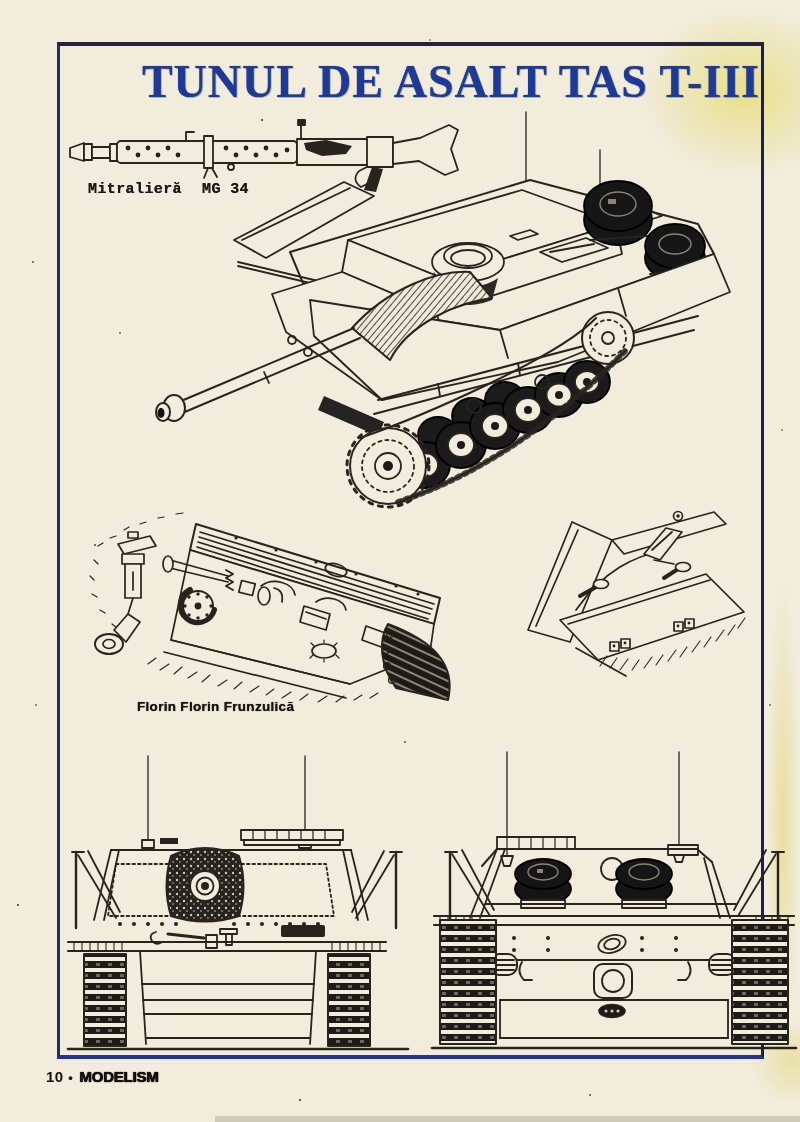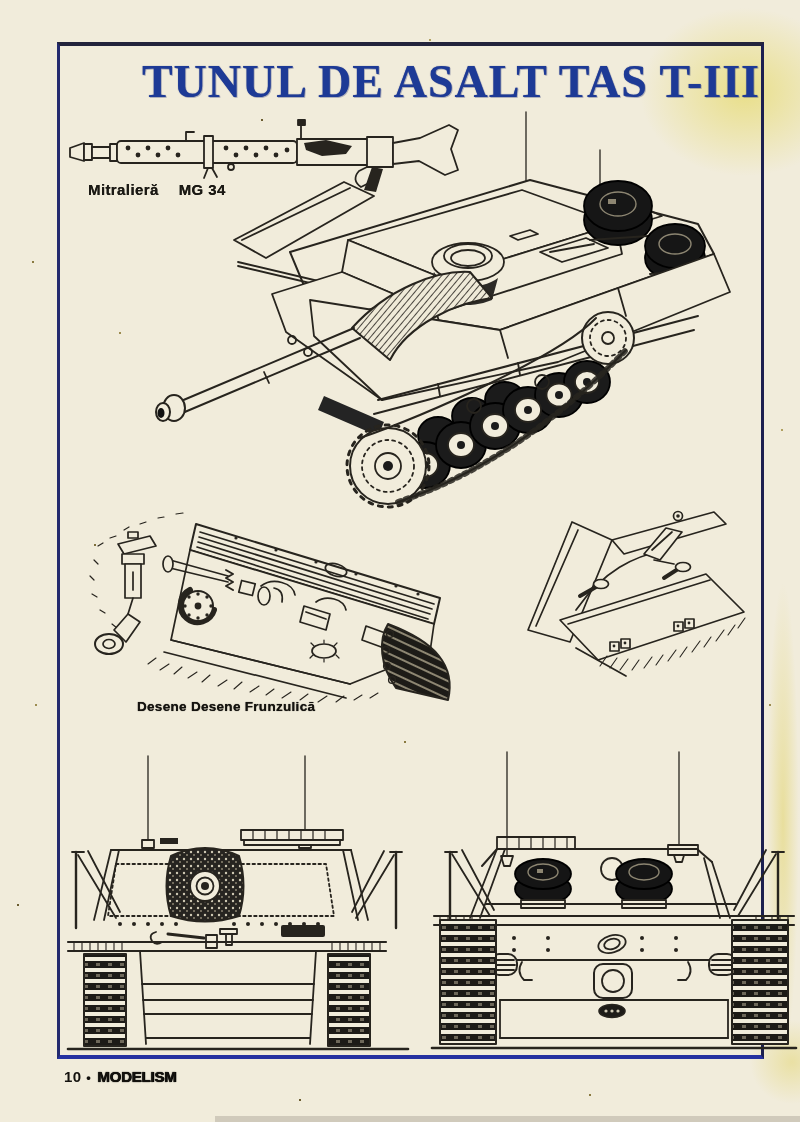--- a/index.html
+++ b/index.html
@@ -39,29 +39,29 @@
     position:absolute;left:60px;top:54px;width:700px;height:56px;
     text-align:right;line-height:56px;
     font-family:"Liberation Serif", serif;font-weight:700;font-size:46px;
     color:var(--title_blue,#1d3a96);letter-spacing:1px;
     text-shadow:0 0 1px rgba(18,34,110,.65), 1px 1px 0 rgba(18,34,110,.25);
   }
   .fig{position:absolute;}
   .fig svg{display:block;}
   .mg-label{
     position:absolute;left:88px;top:181px;font-size:15px;font-weight:700;color:#1b1914;
-    letter-spacing:.4px;text-shadow:0 0 .5px #1b1914;
+    letter-spacing:.4px;text-shadow:0 0 .5px #1b1914;font-family:Liberation Mono, monospace;
   }
   .mg-label .model{margin-left:20px;}
   .credit{
     position:absolute;left:137px;top:699px;font-size:13.5px;font-weight:700;color:#15130f;
     letter-spacing:.3px;text-shadow:0 0 .8px #15130f;
   }
   .footer{
-    position:absolute;left:64px;top:1068px;font-size:15px;font-weight:700;color:#14120e;
+    position:absolute;left:46px;top:1068px;font-size:15px;font-weight:700;color:#14120e;
     letter-spacing:.3px;
   }
   .footer .mag{margin-left:6px;text-shadow:0 0 1.2px #000, .6px 0 0 #000;letter-spacing:-.2px;}
   .footer .sep{margin-left:5px;font-size:13px;}
   .scan-band{
     position:absolute;left:215px;top:1116px;width:585px;height:6px;
     background:#b5afa0;opacity:.55;
   }
 </style>
 </head>
@@ -330,21 +330,21 @@
 
     <g stroke-width="1.1">
       <path d="M70,162 l8,-6 M82,168 l9,-6 M96,172 l8,-7 M110,176 l9,-6 M124,180 l8,-7 M140,184 l9,-6
                M156,187 l8,-7 M172,190 l9,-6 M188,193 l8,-6 M204,196 l9,-6 M222,198 l8,-6 M240,200 l9,-6
                M258,200 l8,-6 M276,198 l8,-5 M292,196 l8,-5"></path>
     </g>
   </g>
 </svg>
 </div>
 
-<div class="credit">Desene Desene Frunzulică</div>
+<div class="credit">Florin Florin Frunzulică</div>
 
 <div class="fig" style="left:516px;top:498px;">
 <svg width="238" height="182" viewBox="0 0 238 182">
   <g stroke="#27241e" fill="none" stroke-width="1.7" stroke-linejoin="round" stroke-linecap="round">
     <polygon points="12,132 56,24 96,42 54,144" fill="#f1ecdb"></polygon>
     <line x1="20" y1="128" x2="62" y2="32"></line>
     <polygon points="96,42 198,14 210,26 108,56" fill="#f1ecdb"></polygon>
     <polygon points="44,122 190,76 228,114 82,162" fill="#f1ecdb"></polygon>
     <line x1="52" y1="126" x2="194" y2="82"></line>
     <path d="M60,112 C88,72 118,58 150,52"></path>

